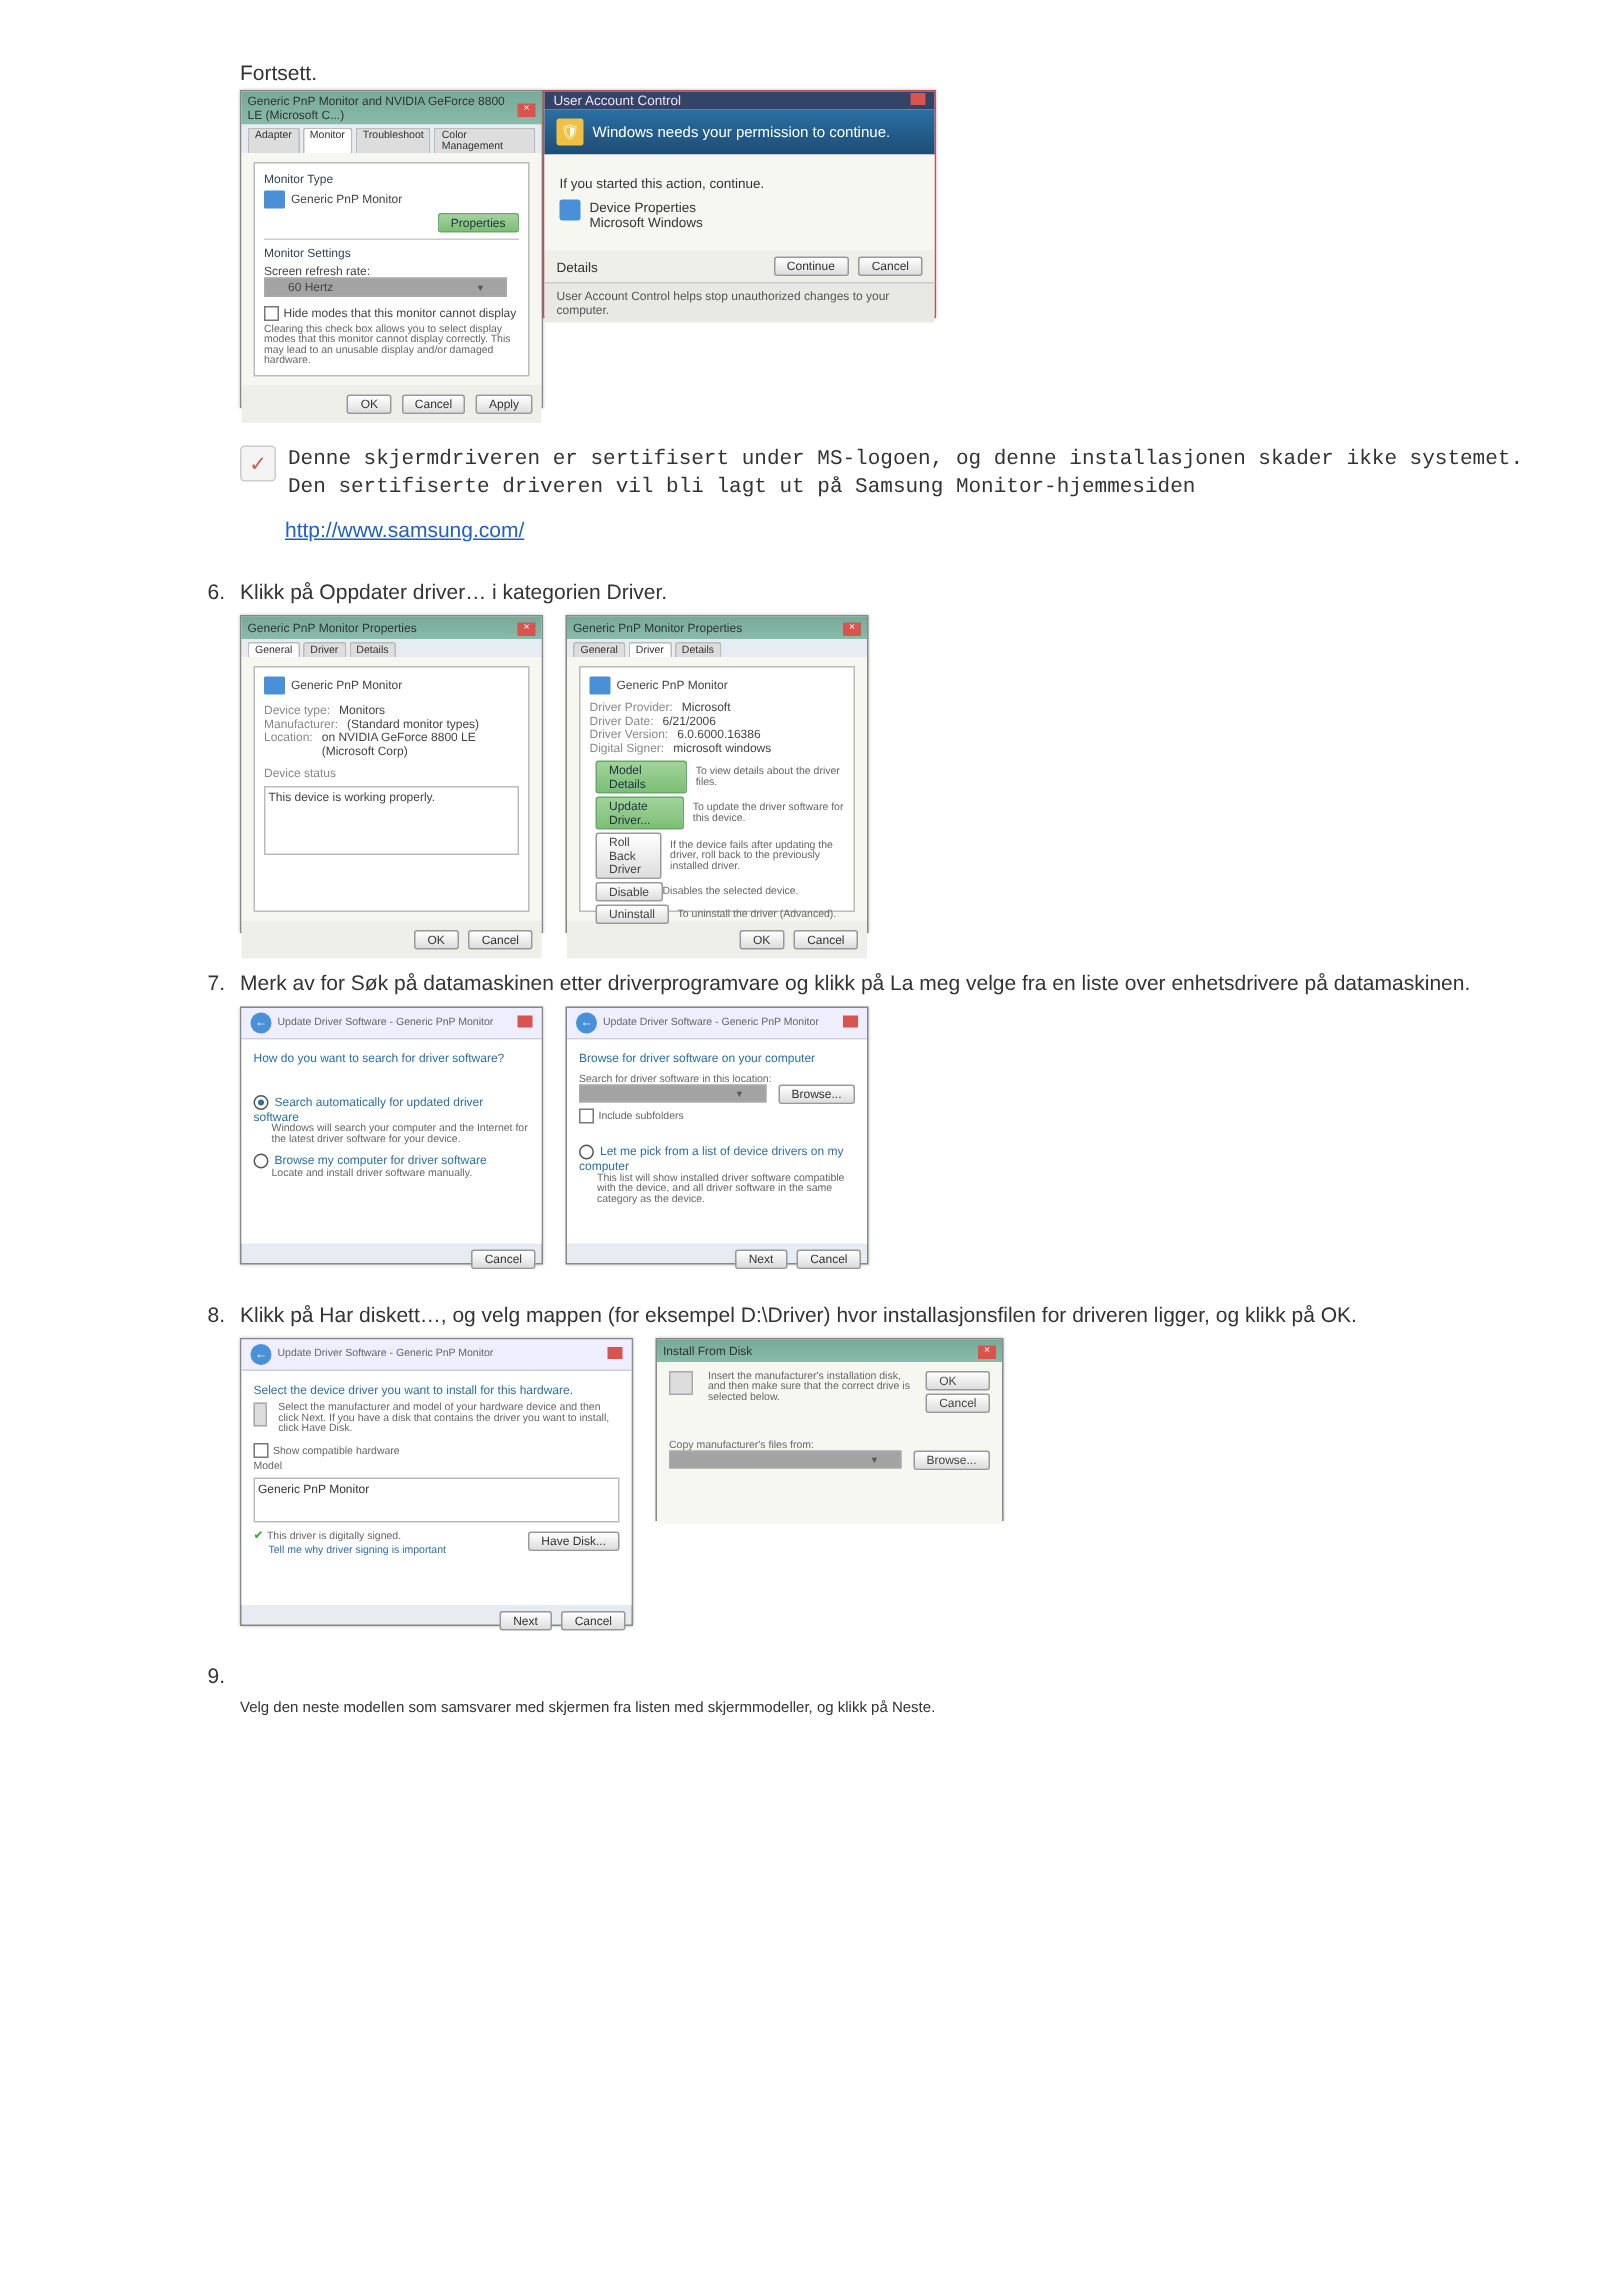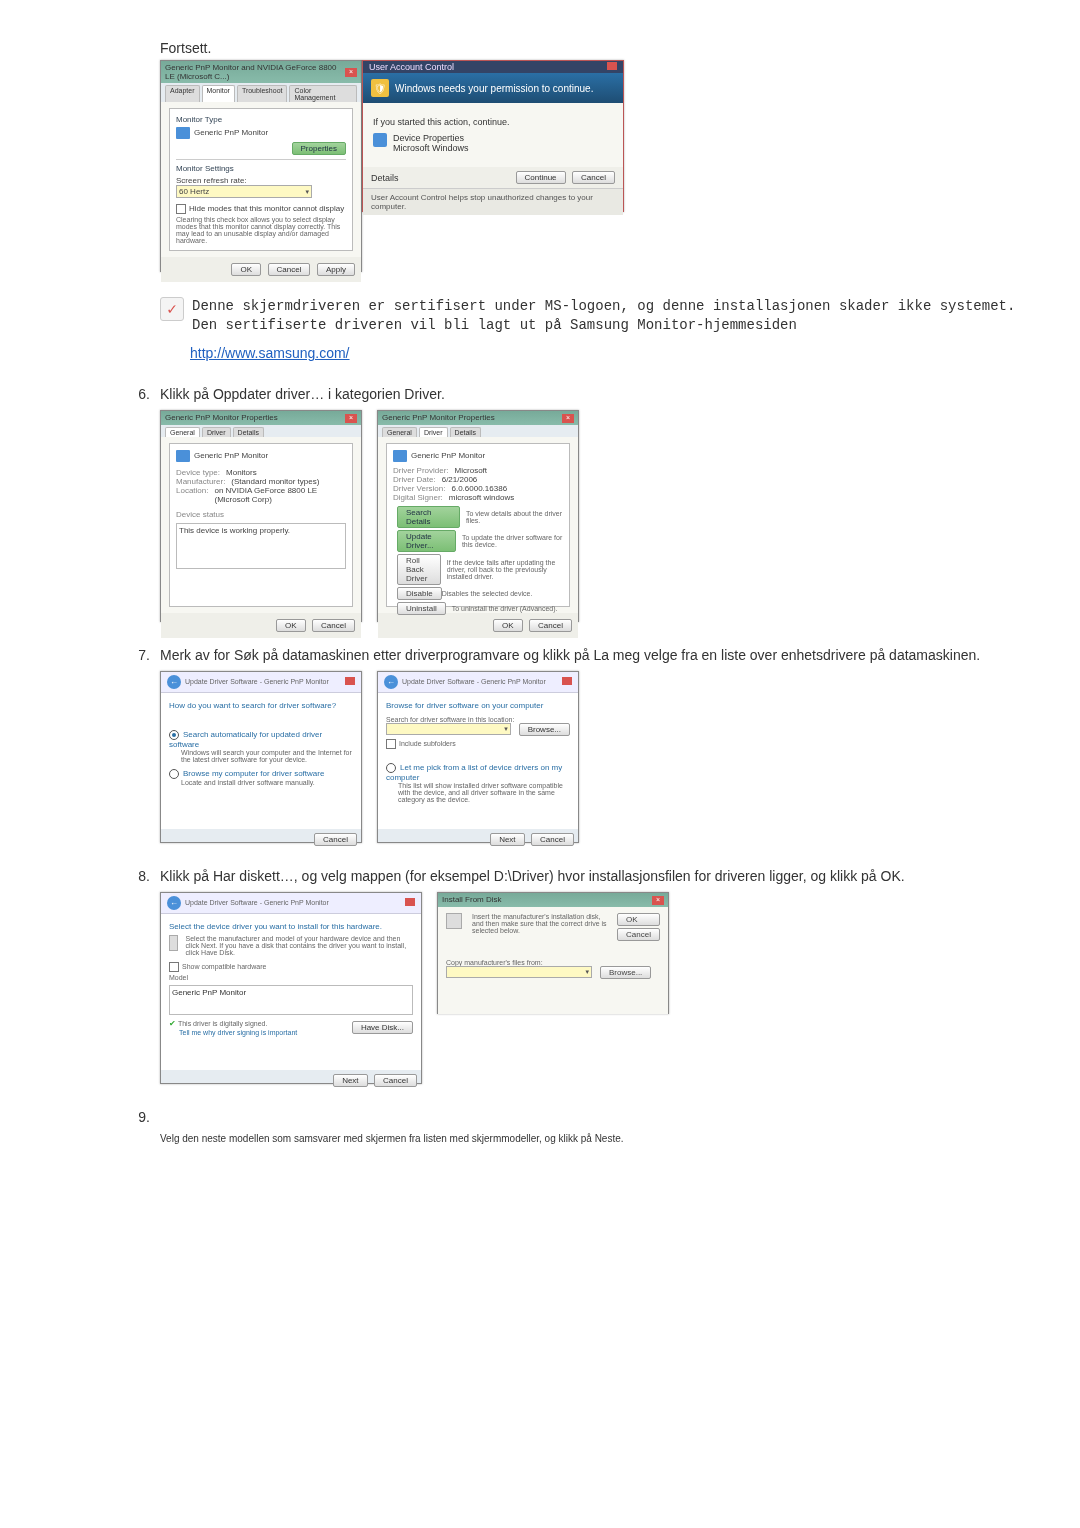--- a/index.html
+++ b/index.html
@@ -156,21 +156,21 @@
   .step .num { width:20px; text-align:right; }
   .step .txt { flex:1; }
   .field-label { color:#345; }
   .pale { color:#888; }
   .green-btn {
     background:linear-gradient(#a2d39c,#7cbf75);
     border:1px solid #6a6;
     color:#234;
   }
   .dropdown {
-    border:1px solid #aaa; background:#fef9c3; font-size:8px; padding:1px 2px;
+    border:1px solid #aaa; background:#a3a3a3; font-size:8px; padding:1px 15px;
     display:inline-flex; align-items:center; justify-content:space-between;
     width:130px;
   }
   .dropdown::after{content:"▾"; font-size:7px; color:#555; margin-left:4px;}
   .checkbox { display:inline-block; width:8px;height:8px;border:1px solid #777;margin-right:3px;vertical-align:middle;}
   .small-text { font-size:7px; color:#666; }
   .blue-link { color:#2a6fa5; }
   .hr { border:none; border-top:1px solid #ccc; margin:4px 0;}
   .mon-icon { width:14px;height:12px;background:#4a90d9;display:inline-block;margin-right:4px;vertical-align:middle;border-radius:1px;}
   .disk-icon { width:14px;height:14px;background:#ddd;border:1px solid #aaa;display:inline-block;margin-right:4px;vertical-align:middle;}
@@ -322,21 +322,21 @@
           </div>
       <div style="display:flex;gap:6px">
             <span class="pale">Driver Version:</span>
             <span>6.0.6000.16386</span>
           </div>
       <div style="display:flex;gap:6px">
             <span class="pale">Digital Signer:</span>
             <span>microsoft windows</span>
           </div>
       <div style="margin-top:4px;display:flex;gap:6px;align-items:center">
-            <span class="btn green-btn">Search Details</span>
+            <span class="btn green-btn">Model Details</span>
             <span class="small-text">To view details about the driver files.</span>
           </div>
       <div style="margin-top:2px;display:flex;gap:6px;align-items:center">
             <span class="btn green-btn">Update Driver...</span>
             <span class="small-text">To update the driver software for this device.</span>
           </div>
       <div style="margin-top:2px;display:flex;gap:6px;align-items:center">
             <span class="btn">Roll Back Driver</span>
             <span class="small-text">If the device fails after updating the driver, roll back to the previously installed driver.</span>
           </div>

